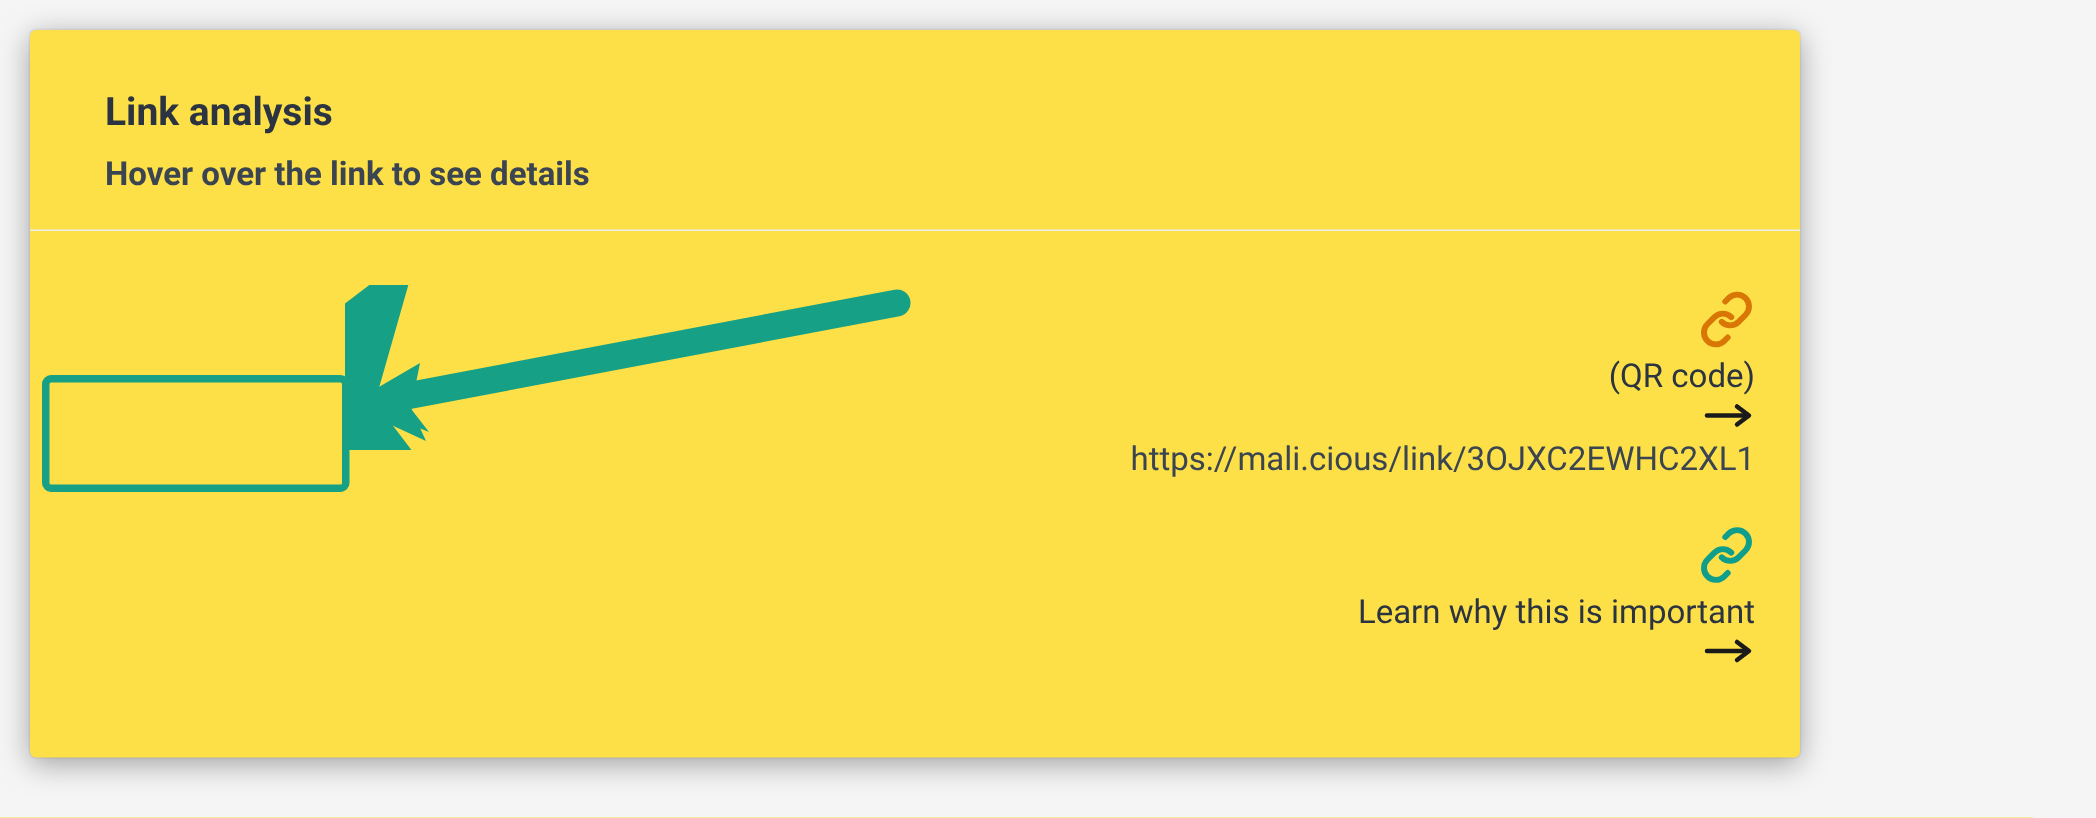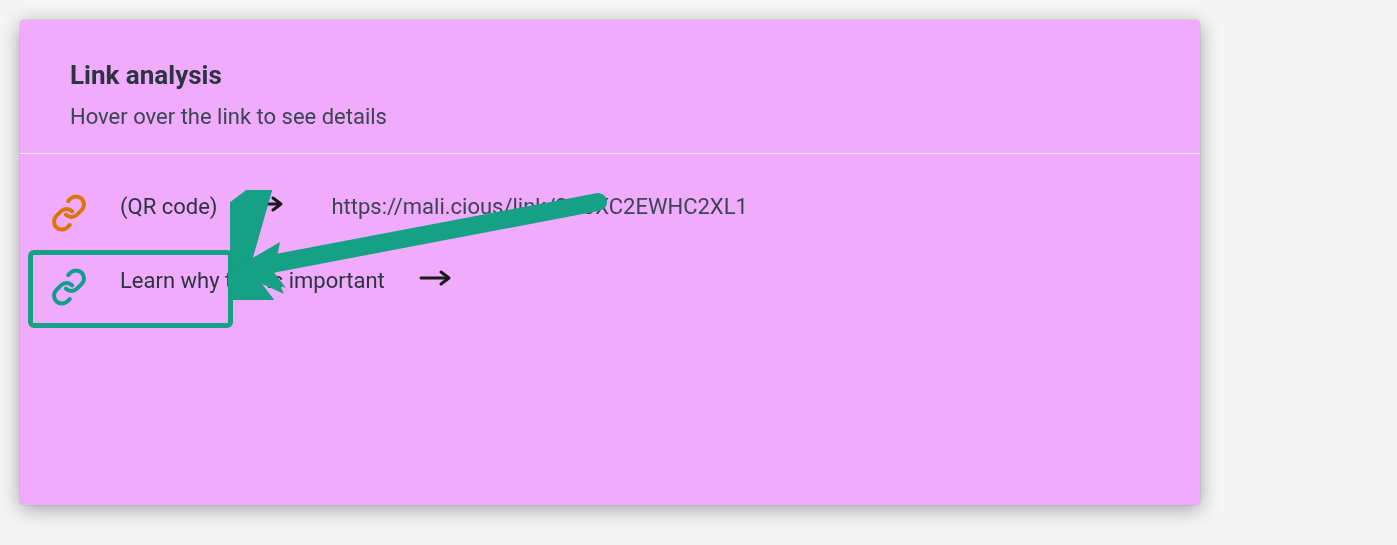--- a/index.html
+++ b/index.html
@@ -8,56 +8,57 @@
       box-sizing: border-box;
     }
     body {
       font-family: -apple-system, BlinkMacSystemFont, "Segoe UI", Roboto, Helvetica, Arial, sans-serif;
       background: #f5f5f5;
       padding: 20px;
       width: 1397px;
       height: 545px;
     }
     .card {
-      background: #f0abfc;
+      background: #fde047;
       border-radius: 4px;
       box-shadow: 0 4px 20px rgba(0,0,0,0.35), 0 0 0 1px rgba(0,0,0,0.05);
       width: 1180px;
       height: 485px;
       position: relative;
       overflow: visible;
     }
     .card-header {
       padding: 40px 50px 24px 50px;
     }
     .title {
       font-size: 26px;
       font-weight: 700;
       color: #2b3440;
       margin-bottom: 14px;
     }
     .subtitle {
       font-size: 22px;
       color: #3b4552;
-      font-weight: 400;
+      font-weight: 700;
     }
     .divider {
       height: 1px;
       background: #eceef0;
       width: 100%;
     }
     .rows {
       padding: 24px 20px 0 20px;
     }
     .link-row {
       display: flex;
-      align-items: flex-start;
-      gap: 32px;
+      align-items: flex-end;
+      gap: 3px;
       padding: 16px 10px;
       position: relative;
+      flex-direction: column;
     }
     .link-icon {
       flex-shrink: 0;
     }
     .link-label {
       font-size: 22px;
       color: #2b3440;
       font-weight: 400;
     }
     .link-url {

